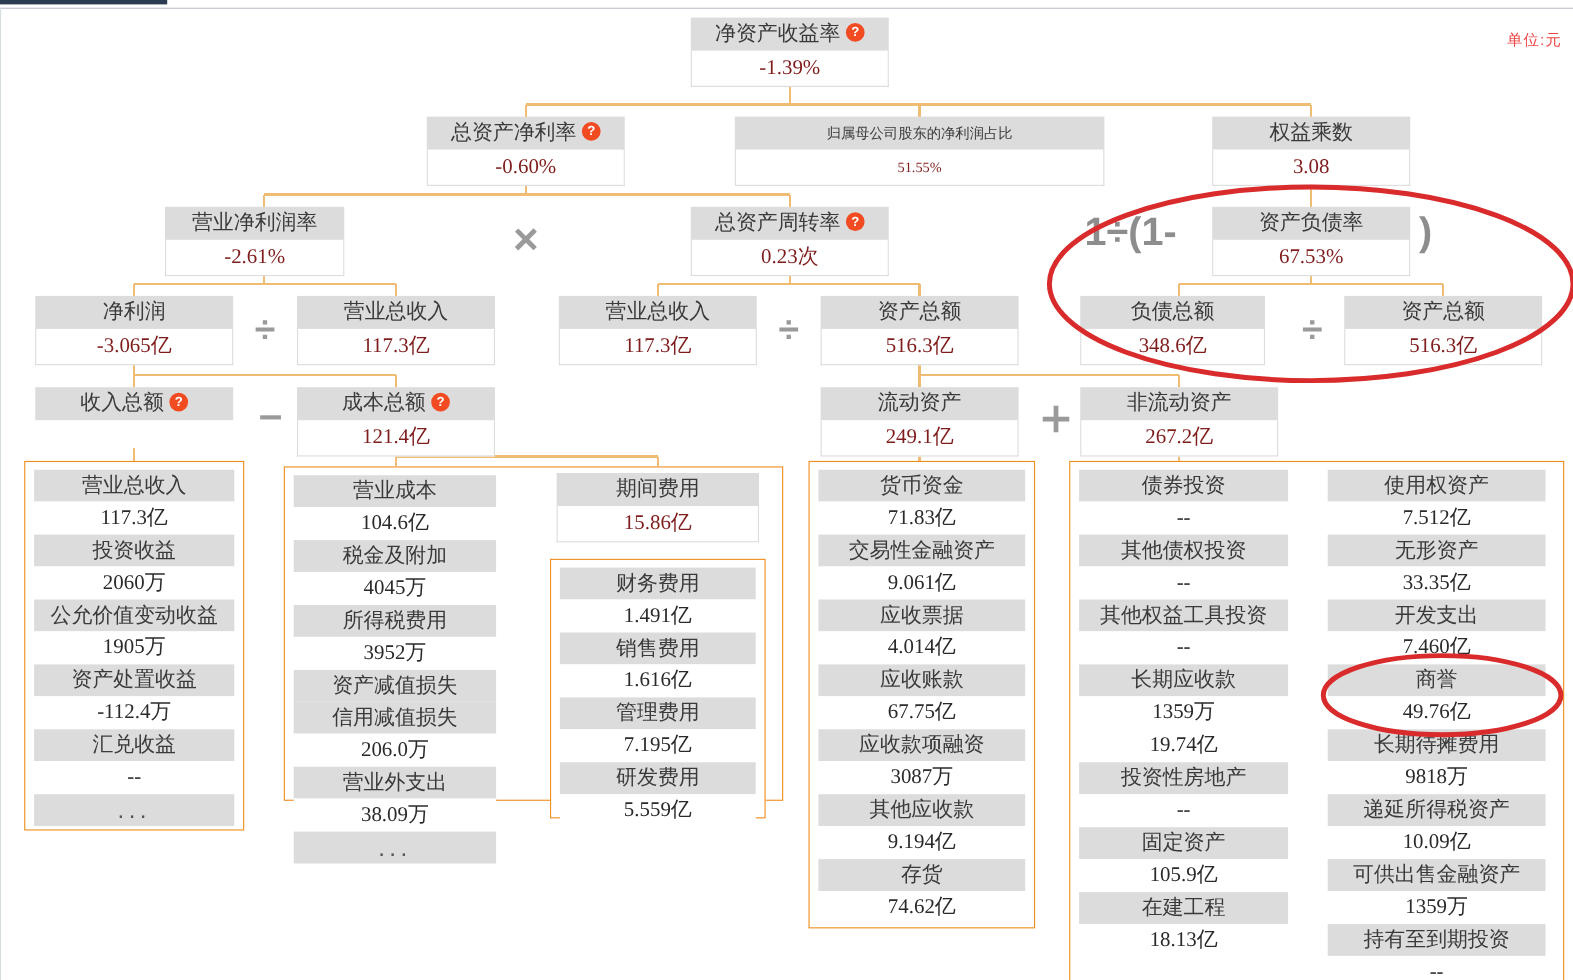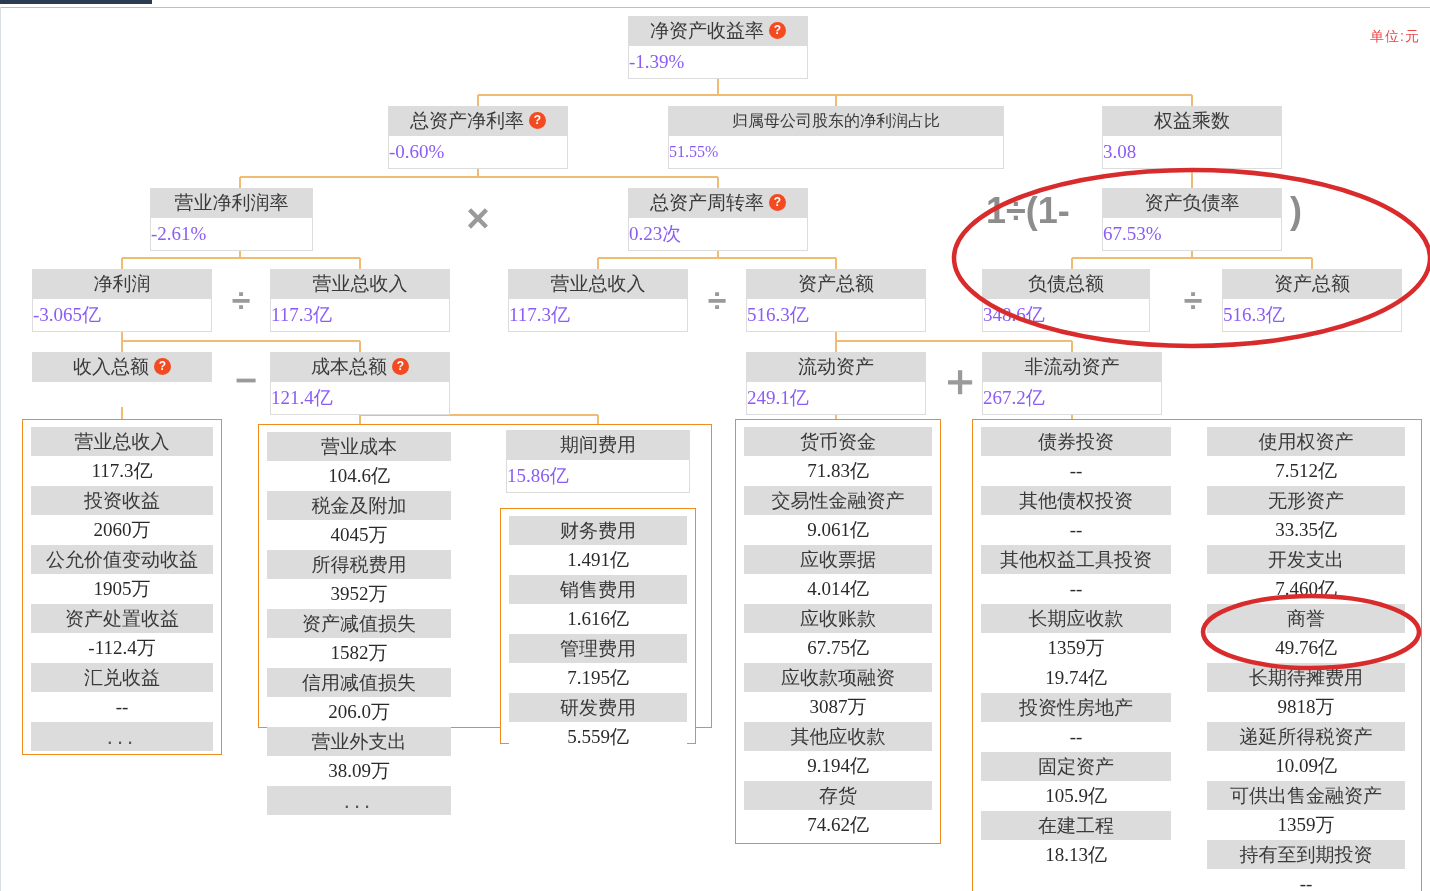--- a/index.html
+++ b/index.html
@@ -27,25 +27,25 @@
   #lines{position:absolute;left:0;top:0;width:1430px;height:891px;pointer-events:none;}
 
   
   .node{position:absolute;box-sizing:border-box;}
   .node .hd{
     background:#dcdcdc;color:#3a3a3a;font-size:19px;line-height:30px;height:30px;
     text-align:center;white-space:nowrap;position:relative;
   }
   .node .vl{
     background:#ffffff;border:1px solid #dcdcdc;border-top:none;
-    color:#8b5cf6;font-size:19px;line-height:31px;height:32px;
+    color:#7f1d1d;font-size:19px;line-height:31px;height:32px;text-align:center;
     white-space:nowrap;
     font-family:"Liberation Serif","DejaVu Serif",serif;
   }
-  .node.wide .hd,.node.wide .vl{font-size:16px;}
+  .node.wide .hd,.node.wide .vl{font-size:13px;}
 
   
   .help{
     display:inline-block;width:17px;height:17px;border-radius:50%;
     background:#f24b21;color:#fff;font-size:12px;line-height:17px;text-align:center;
     font-family:"Liberation Sans",sans-serif;font-weight:bold;
     vertical-align:middle;margin-left:5px;position:relative;top:-1px;
   }
 
   
@@ -270,21 +270,20 @@
 
   <div class="panel" style="left:258px;top:424px;width:454px;height:304px;">
     <div class="lst" style="position:absolute;left:8px;top:7px;width:184px;">
         <div class="row-h">营业成本</div>
         <div class="row-v">104.6亿</div>
         <div class="row-h">税金及附加</div>
         <div class="row-v">4045万</div>
         <div class="row-h">所得税费用</div>
         <div class="row-v">3952万</div>
         <div class="row-h">资产减值损失</div>
-        <div class="row-v">1582万</div>
         <div class="row-h">信用减值损失</div>
         <div class="row-v">206.0万</div>
         <div class="row-h">营业外支出</div>
         <div class="row-v">38.09万</div>
         <div class="row-h dots">...</div>
       </div>
   </div>
 
   <div class="node miniNode" style="left:506px;top:430px;width:184px;">
     <div class="hd">期间费用</div>

